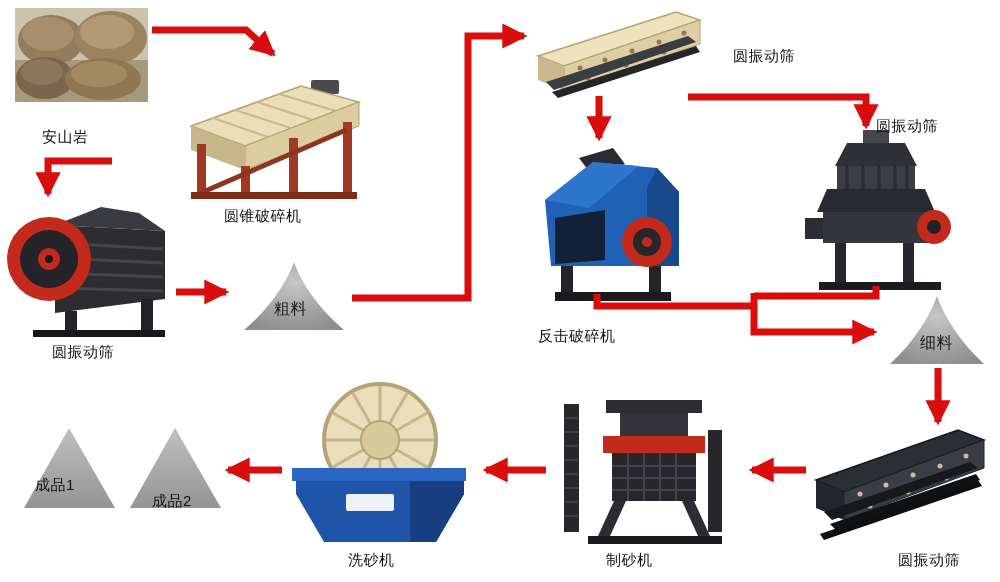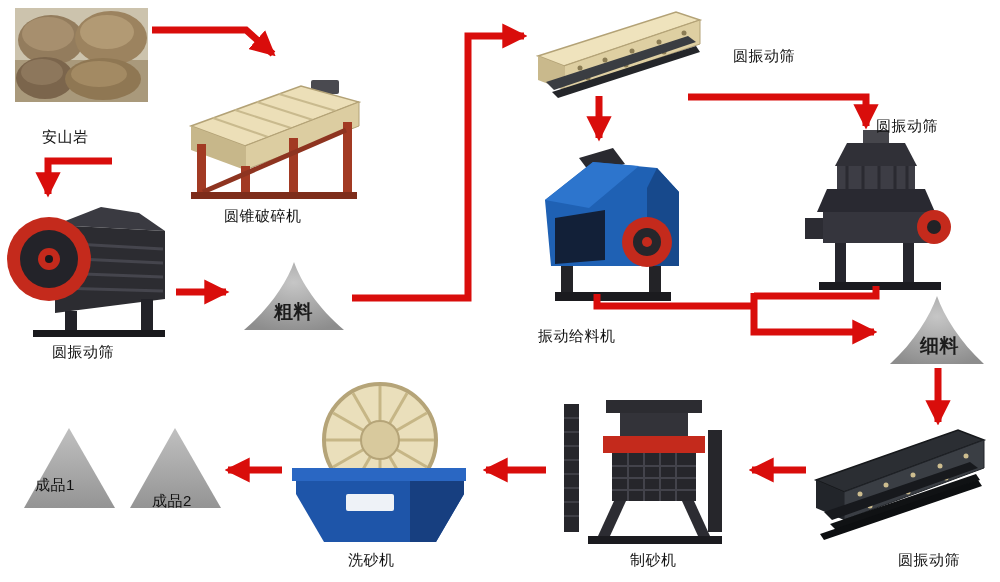--- a/index.html
+++ b/index.html
@@ -2,21 +2,21 @@
 <html><head>
 <meta charset="utf-8">
 <style>
   html,body{margin:0;padding:0;background:#fff;}
   body{font-family:"Liberation Sans","DejaVu Sans",sans-serif;}
   .canvas{position:relative;width:1000px;height:582px;background:#fff;overflow:hidden;}
   .node{position:absolute;z-index:2;}
   .node svg{display:block;width:100%;height:100%;}
   .arrows{position:absolute;left:0;top:0;z-index:4;pointer-events:none;}
   .lbl{position:absolute;z-index:6;font-size:15px;color:#111;white-space:nowrap;letter-spacing:.5px;}
-  .lbl.pile{font-size:19px;font-weight:bold;color:#1c1c1c;}
+  .lbl.pile{font-size:16px;font-weight:normal;color:#1c1c1c;}
 </style>
 </head>
 <body>
 
 <div class="canvas">
 
   <svg width="0" height="0" style="position:absolute" aria-hidden="true">
     <defs>
       <radialGradient id="pileGrad" cx="50%" cy="30%" r="75%">
         <stop offset="0%" stop-color="#c6c6c6"></stop>
@@ -254,21 +254,21 @@
       <polyline points="282,470 228,470" marker-end="url(#ah)"></polyline>
     </g>
   </svg>
 
   <div class="lbl" style="left:42px;top:128px">安山岩</div>
   <div class="lbl" style="left:224px;top:207px">圆锥破碎机</div>
   <div class="lbl" style="left:52px;top:343px">圆振动筛</div>
   <div class="lbl pile" style="left:274px;top:299px">粗料</div>
   <div class="lbl" style="left:733px;top:47px">圆振动筛</div>
   <div class="lbl" style="left:876px;top:117px">圆振动筛</div>
-  <div class="lbl" style="left:538px;top:327px">振动给料机</div>
+  <div class="lbl" style="left:538px;top:327px">反击破碎机</div>
   <div class="lbl pile" style="left:920px;top:333px">细料</div>
   <div class="lbl" style="left:898px;top:551px">圆振动筛</div>
-  <div class="lbl" style="left:630px;top:551px">制砂机</div>
+  <div class="lbl" style="left:606px;top:551px">制砂机</div>
   <div class="lbl" style="left:348px;top:551px">洗砂机</div>
   <div class="lbl" style="left:35px;top:476px">成品1</div>
   <div class="lbl" style="left:152px;top:492px">成品2</div>
 
 </div>
 
 </body></html>

